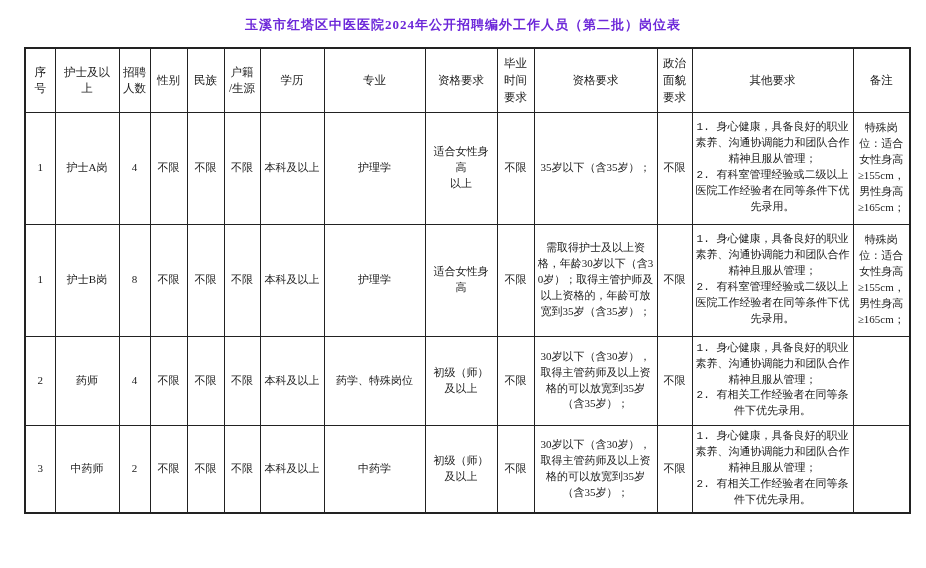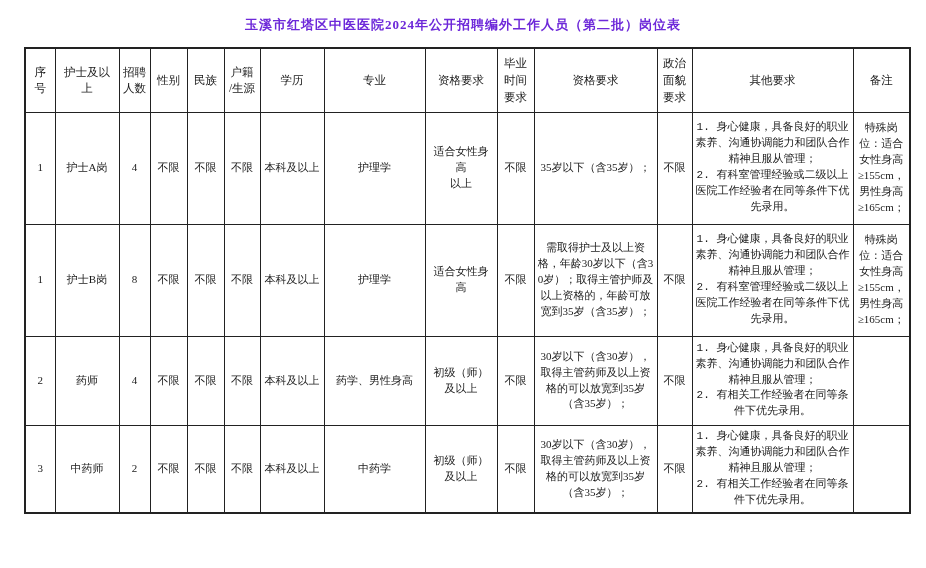--- a/index.html
+++ b/index.html
@@ -151,21 +151,21 @@
           <td>特殊岗位：适合女性身高≥155cm，男性身高≥165cm；</td>
         </tr>
         <tr class="r2">
           <td>2</td>
           <td>药师</td>
           <td>4</td>
           <td>不限</td>
           <td>不限</td>
           <td>不限</td>
           <td>本科及以上</td>
-          <td>药学、男性身高</td>
+          <td>药学、特殊岗位</td>
           <td>初级（师）
 及以上</td>
           <td>不限</td>
           <td>30岁以下（含30岁），取得主管药师及以上资格的可以放宽到35岁（含35岁）；</td>
           <td>不限</td>
           <td class="align-left">1. 身心健康，具备良好的职业素养、沟通协调能力和团队合作精神且服从管理；
 2. 有相关工作经验者在同等条件下优先录用。</td>
           <td></td>
         </tr>
         <tr class="r3">

